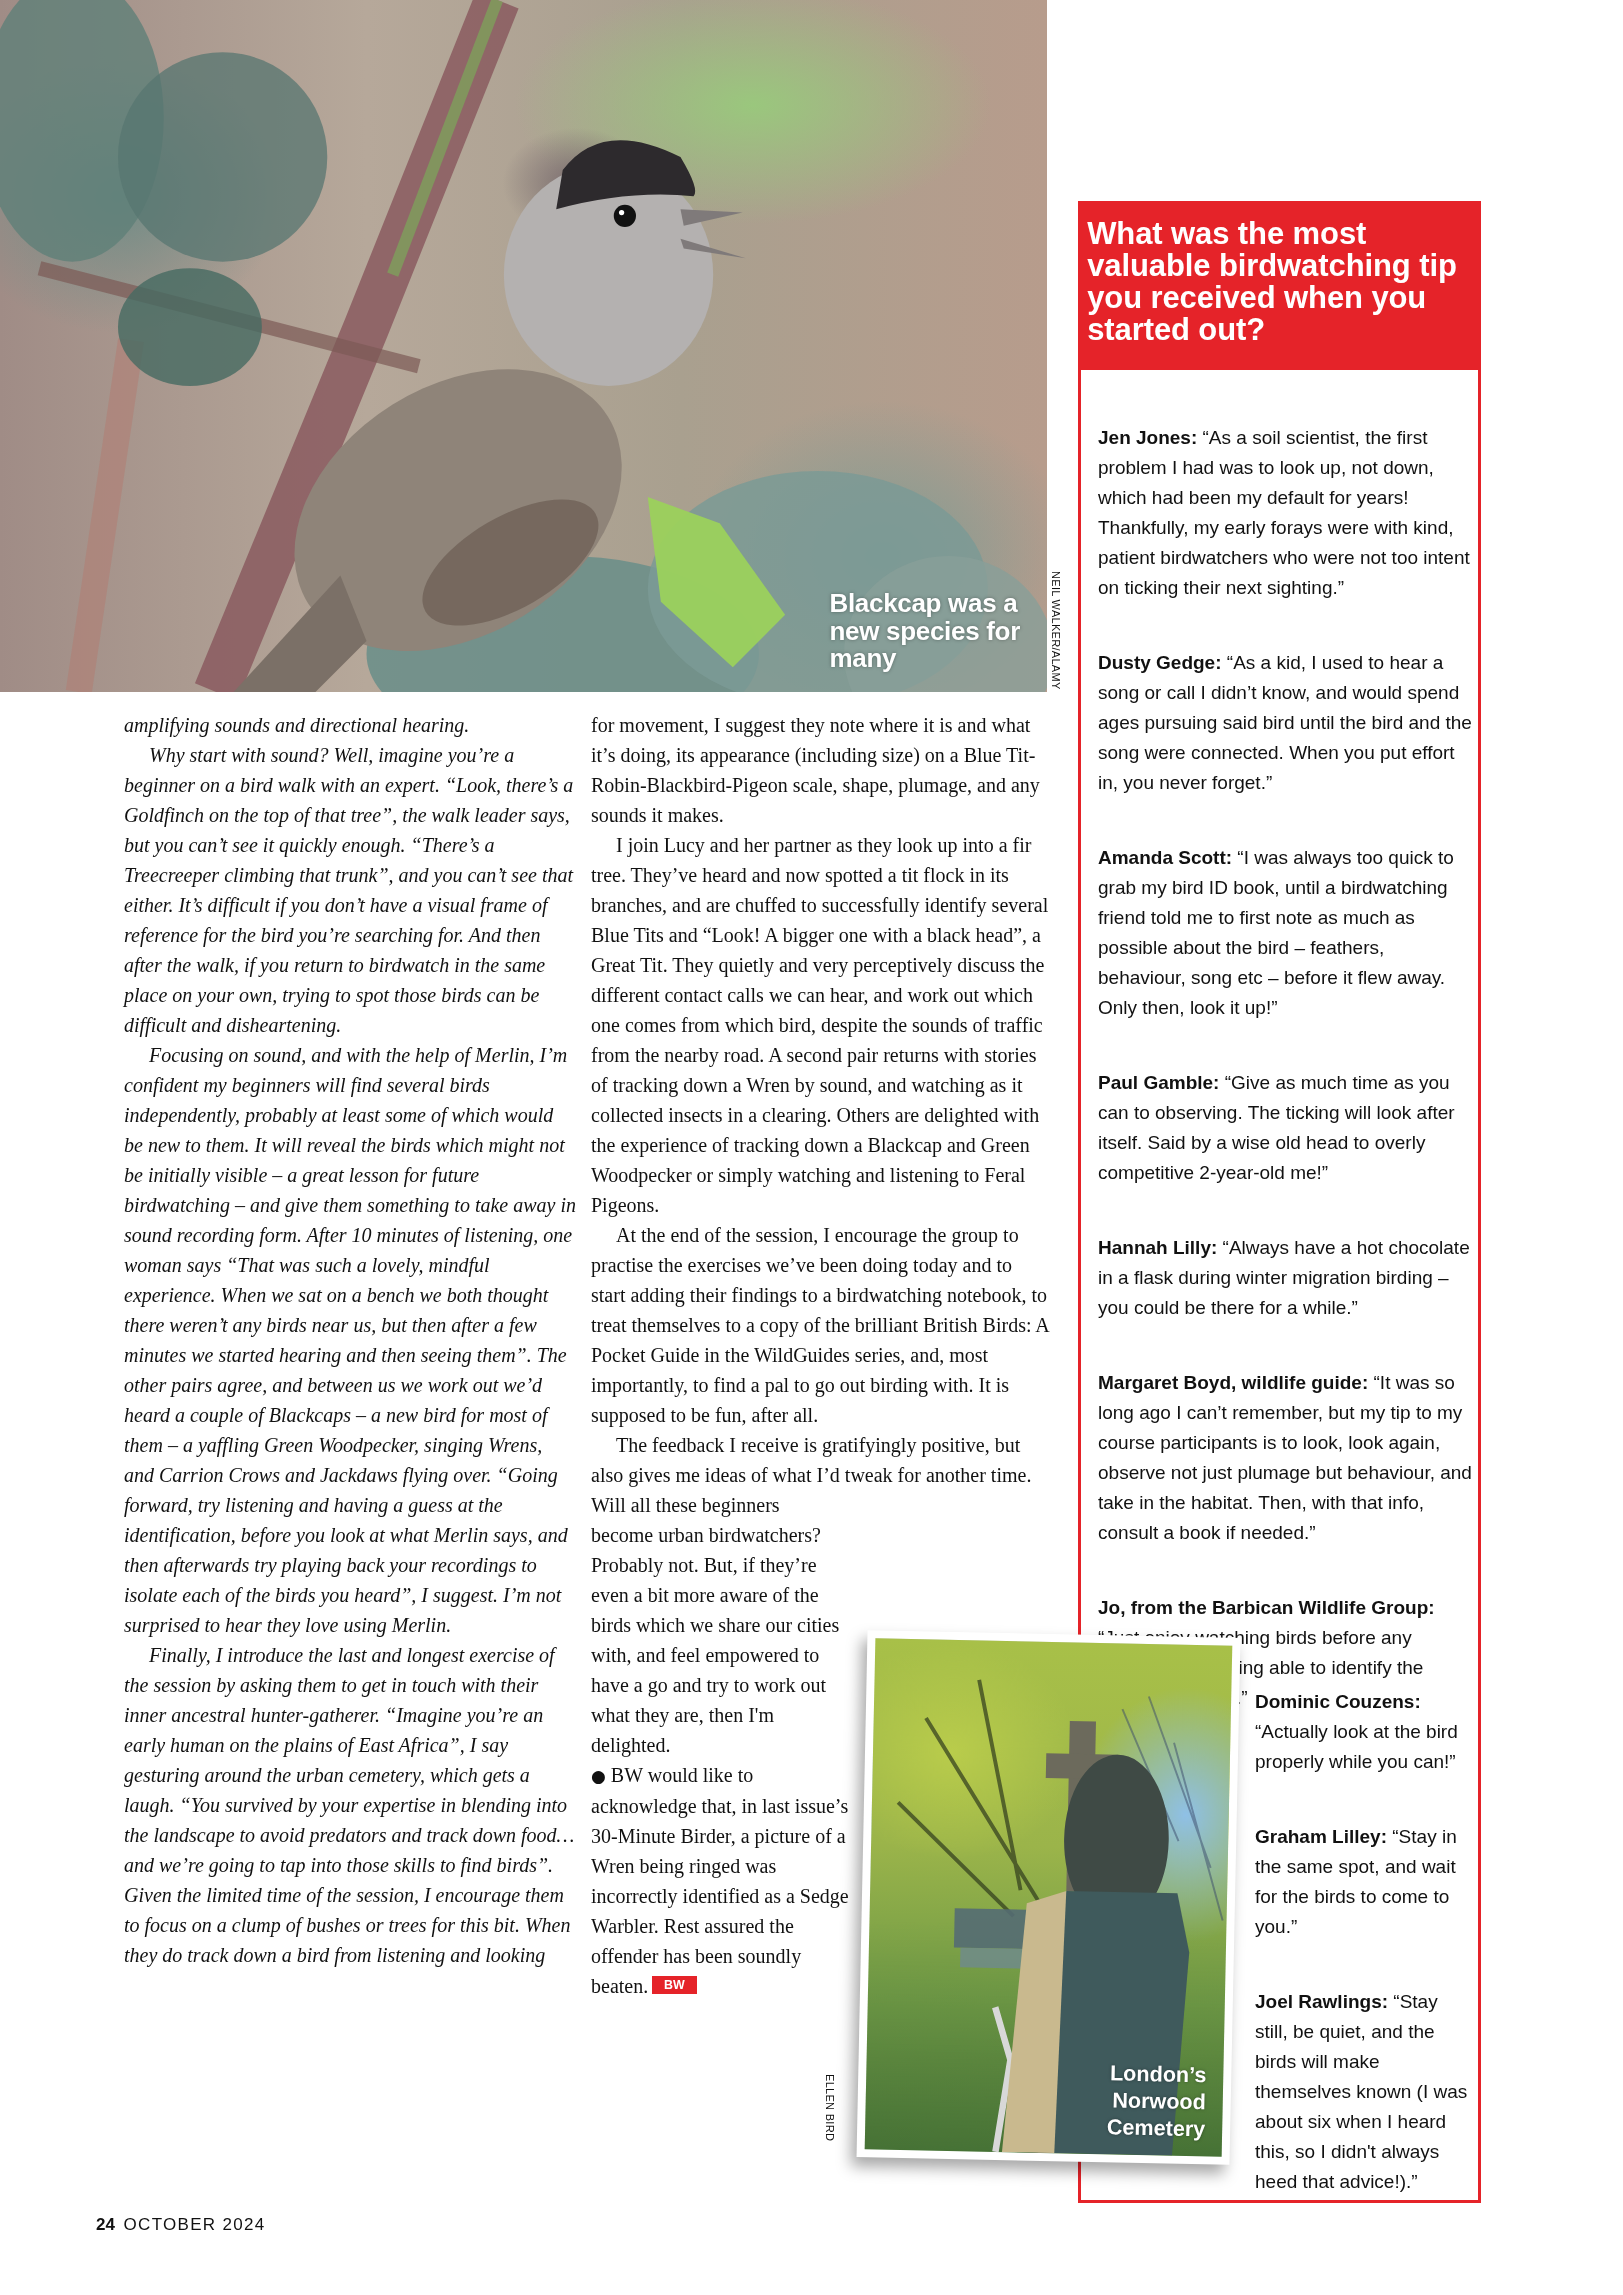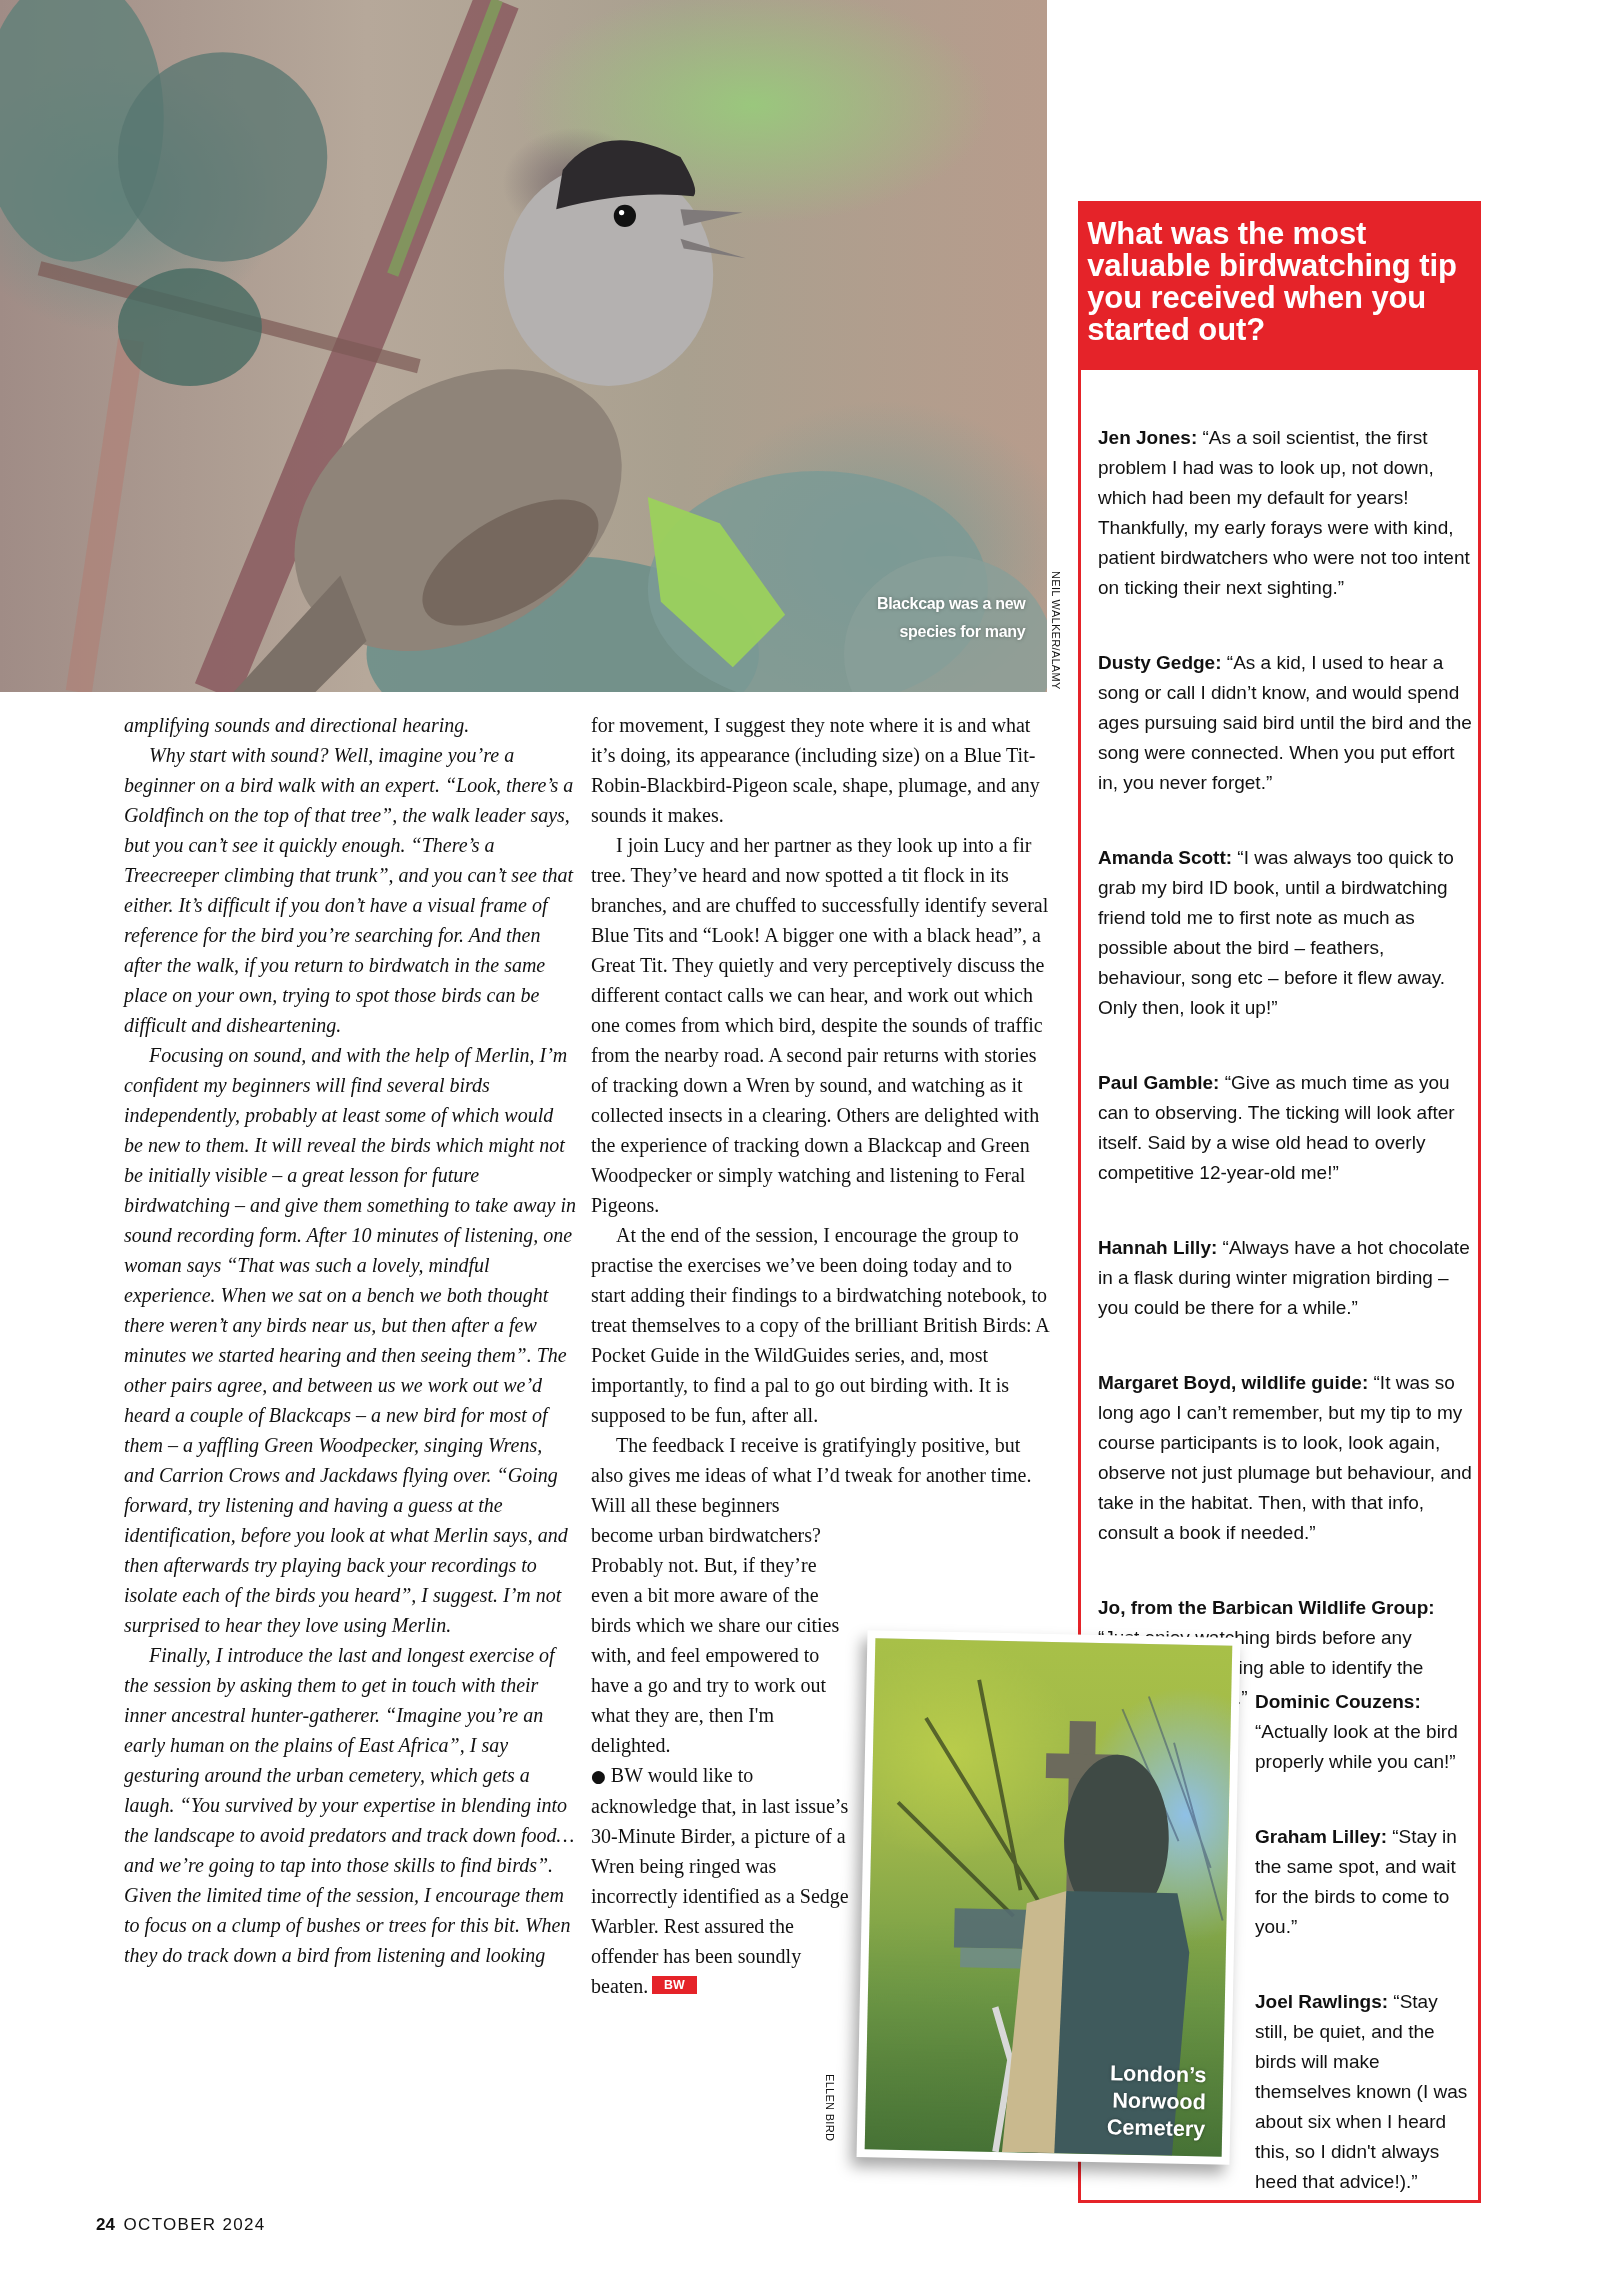--- a/index.html
+++ b/index.html
@@ -12,22 +12,22 @@
     background:
       radial-gradient(ellipse 105px 79px at 576px 183px, #7a6d6f 0%, rgba(0,0,0,0) 70%),
       radial-gradient(ellipse 340px 170px at 753px 105px, #9ac77d 0%, rgba(154,199,125,0) 70%),
       radial-gradient(ellipse 275px 222px at 883px 556px, #7f9b93 0%, rgba(127,155,147,0) 70%),
       radial-gradient(ellipse 236px 196px at 118px 196px, #6f8c86 0%, rgba(111,140,134,0) 70%),
       linear-gradient(90deg, #a08c86 0%, #b6a89a 35%, #a9a08f 65%, #b79c8c 100%);
   }
   .hero svg { position: absolute; left: 0; top: 0; }
   .hero-caption {
     position: absolute; right: 21.6px; top: 590px; width: 196px;
-    font-family: "Liberation Sans", sans-serif; font-weight: bold; font-size: 16px; line-height: 27.5px;
-    color: #fff; text-align: right; letter-spacing: -0.3px;
+    font-family: "Liberation Sans", sans-serif; font-weight: bold; font-size: 26px; line-height: 27.5px;
+    color: #fff; text-align: left; letter-spacing: -0.3px;
     text-shadow: 0 0 3.9px rgba(0,0,0,0.35);
   }
   .credit-vert {
     position: absolute; font-family: "Liberation Sans", sans-serif; font-size: 11px;
     color: #111; writing-mode: vertical-rl; letter-spacing: 0.3px;
   }
   .credit-1 { left: 1050px; top: 571px; }
   .credit-2 { left: 824px; top: 2074px; }
 
   
@@ -133,21 +133,21 @@
 <div class="credit-vert credit-1">NEIL WALKER/ALAMY</div>
 
 <div class="tipbox"></div>
 <div class="tipbox-head">
   <h2>What was the most valuable birdwatching tip you received when you started out?</h2>
 </div>
 <div class="tips">
   <div class="tip"><b>Jen Jones:</b> <span>“As a soil scientist, the first problem I had was to look up, not down, which had been my default for years! Thankfully, my early forays were with kind, patient birdwatchers who were not too intent on ticking their next sighting.”</span></div>
   <div class="tip"><b>Dusty Gedge:</b> <span>“As a kid, I used to hear a song or call I didn’t know, and would spend ages pursuing said bird until the bird and the song were connected. When you put effort in, you never forget.”</span></div>
   <div class="tip"><b>Amanda Scott:</b> <span>“I was always too quick to grab my bird ID book, until a birdwatching friend told me to first note as much as possible about the bird – feathers, behaviour, song etc – before it flew away. Only then, look it up!”</span></div>
-  <div class="tip"><b>Paul Gamble:</b> <span>“Give as much time as you can to observing. The ticking will look after itself. Said by a wise old head to overly competitive 12-year-old me!”</span></div>
+  <div class="tip"><b>Paul Gamble:</b> <span>“Give as much time as you can to observing. The ticking will look after itself. Said by a wise old head to overly competitive 2-year-old me!”</span></div>
   <div class="tip"><b>Hannah Lilly:</b> <span>“Always have a hot chocolate in a flask during winter migration birding – you could be there for a while.”</span></div>
   <div class="tip"><b>Margaret Boyd, wildlife guide:</b> <span>“It was so long ago I can’t remember, but my tip to my course participants is to look, look again, observe not just plumage but behaviour, and take in the habitat. Then, with that info, consult a book if needed.”</span></div>
   <div class="tip"><b>Jo, from the Barbican Wildlife Group:</b> <span>“Just enjoy watching birds before any worries about being able to identify the different species.”</span></div>
 </div>
 <div class="tips-lower">
   <div class="tip"><b>Dominic Couzens:</b> <span>“Actually look at the bird properly while you can!”</span></div>
   <div class="tip"><b>Graham Lilley:</b> <span>“Stay in the same spot, and wait for the birds to come to you.”</span></div>
   <div class="tip"><b>Joel Rawlings:</b> <span>“Stay still, be quiet, and the birds will make themselves known (I was about six when I heard this, so I didn't always heed that advice!).”</span></div>
 </div>
 

